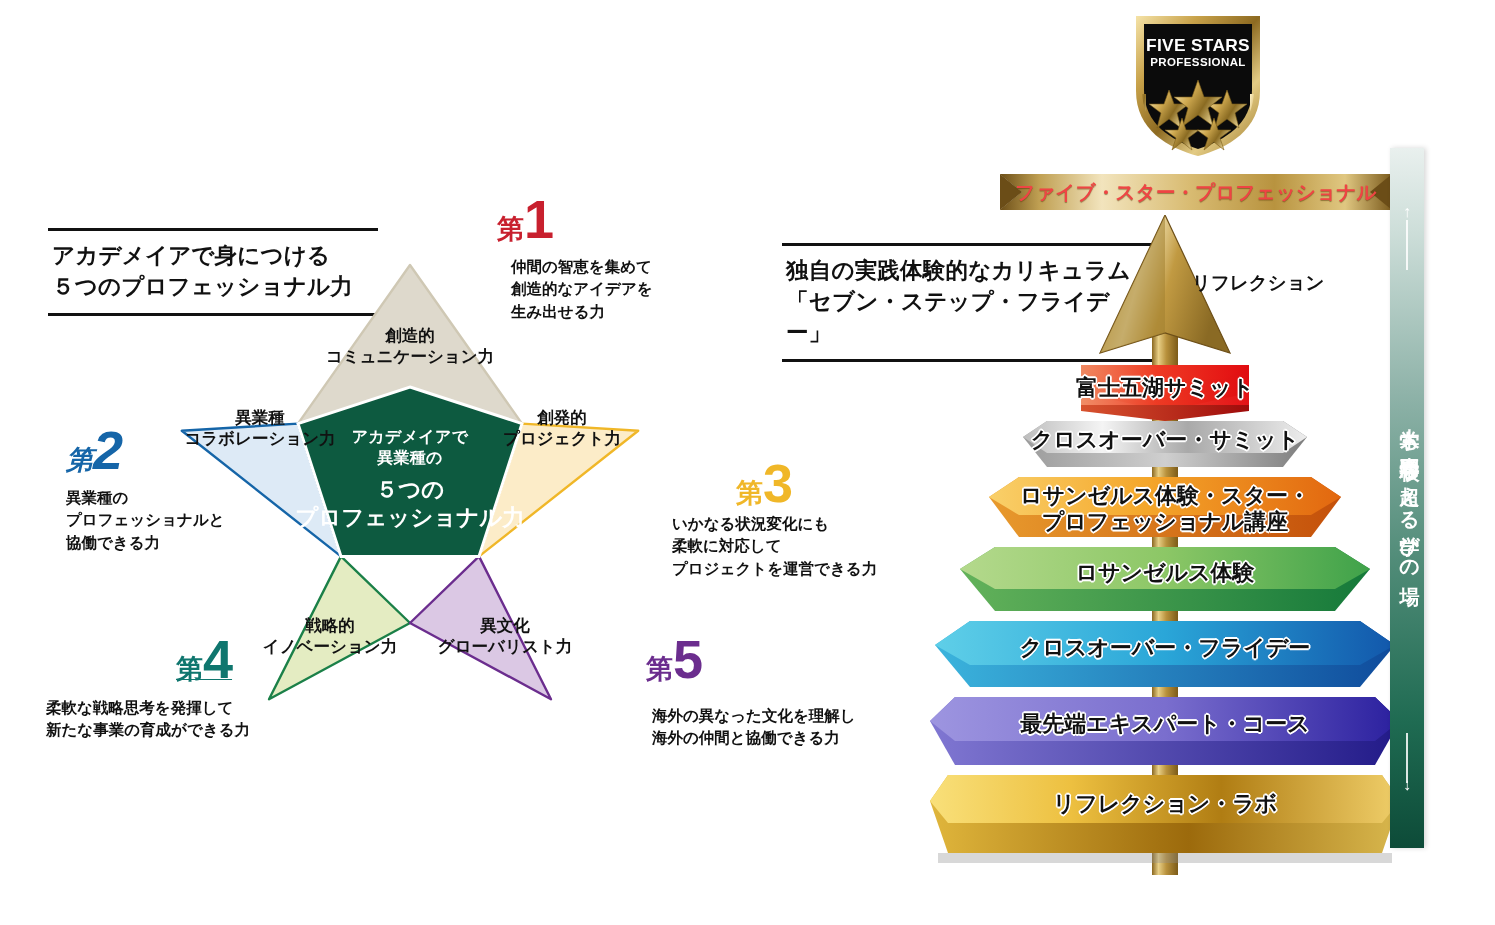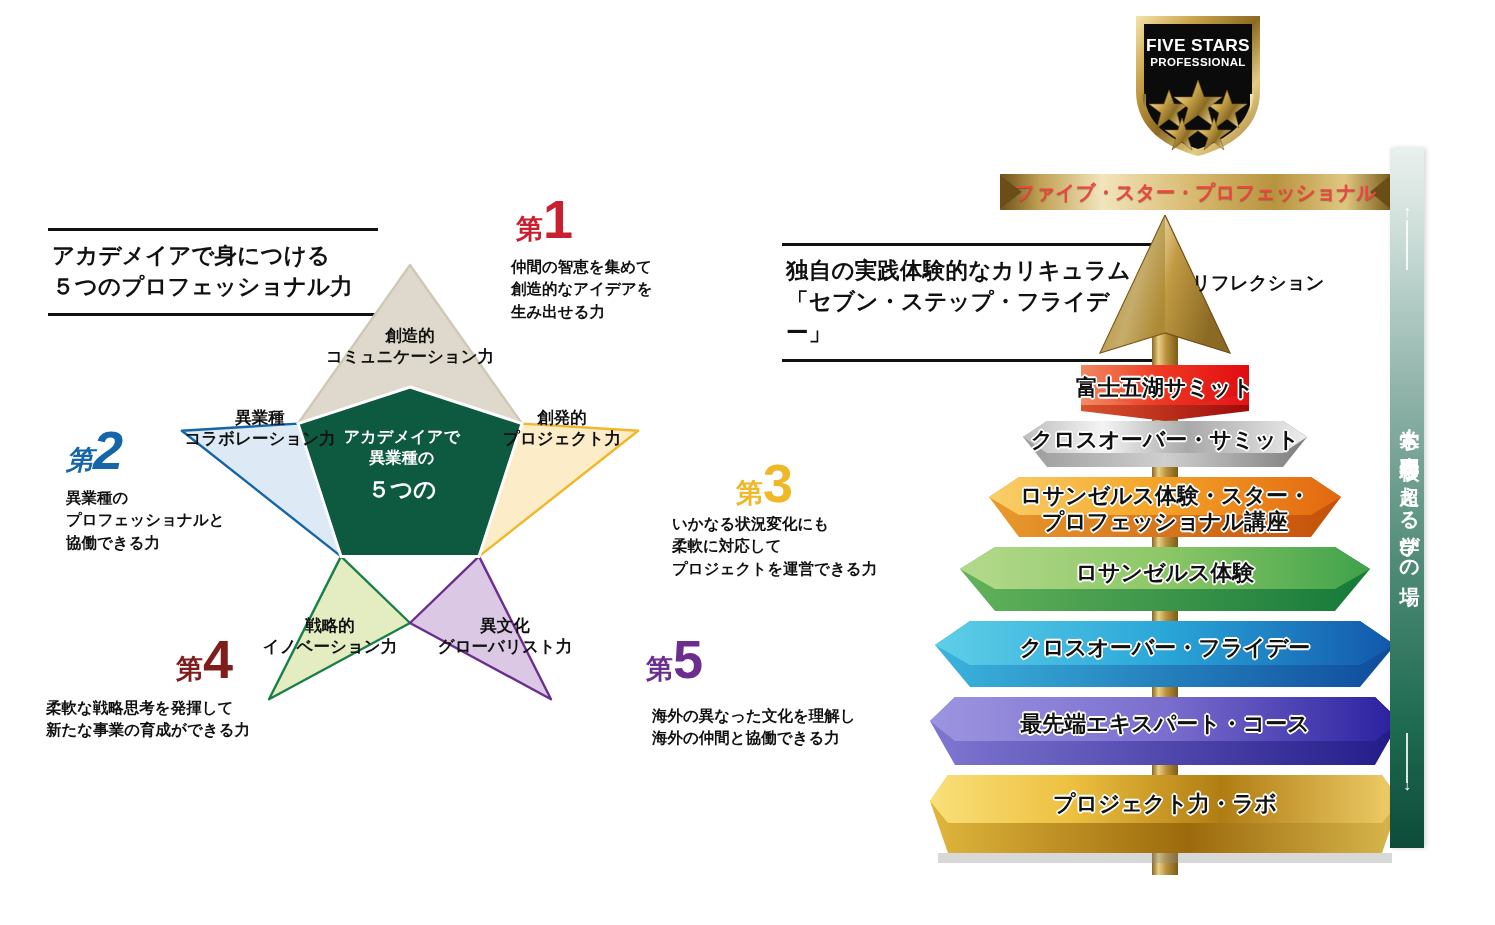--- a/index.html
+++ b/index.html
@@ -175,28 +175,29 @@
     <div class="star-label" style="left:287px; top:192px; width:200px; text-align:center;">
       <span>創発的</span><br>
       <span>プロジェクト力</span>
     </div>
 
     <div class="star-label" style="left:215px; top:400px; width:230px; text-align:center;">
       <span>異文化</span><br>
       <span>グローバリスト力</span>
     </div>
 
-    <div class="center-label" style="left:87px; top:212px; width:280px;">
+    <div class="center-label" style="left:95px; top:212px; width:280px;">
       <span class="small">アカデメイアで</span>
       <span class="small">異業種の</span>
       <span class="big">５つの</span>
-    </div>
-  </div>
-
-  <div class="num" id="n1" style="left: 516px; top: 192px; color: rgb(200, 32, 46);">
+      <span class="big" style="margin-top:0">プロフェッショナル力</span>
+    </div>
+  </div>
+
+  <div class="num" id="n1" style="left: 497px; top: 192px; color: rgb(200, 32, 46);">
     <span class="dai">第</span><span class="fig">1</span>
   </div>
   <div class="desc" style="left:511px; top:256px;">
     <span>仲間の智恵を集めて</span><br>
     <span>創造的なアイデアを</span><br>
     <span>生み出せる力</span>
   </div>
 
   <div class="num" id="n2" style="left: 66px; top: 423px; color: rgb(21, 101, 168); font-style: italic;">
     <span class="dai">第</span><span class="fig">2</span>
@@ -209,21 +210,21 @@
 
   <div class="num" id="n3" style="left: 736px; top: 432px; color: rgb(240, 183, 40); margin-top: 24px;">
     <span class="dai">第</span><span class="fig">3</span>
   </div>
   <div class="desc" style="left:672px; top:513px;">
     <span>いかなる状況変化にも</span><br>
     <span>柔軟に対応して</span><br>
     <span>プロジェクトを運営できる力</span>
   </div>
 
-  <div class="num" id="n4" style="left: 176px; top: 632px; color: #7f1d1d;">
+  <div class="num" id="n4" style="left: 176px; top: 632px; color: #0f766e; text-decoration: underline;">
     <span class="dai">第</span><span class="fig">4</span>
   </div>
   <div class="desc" style="left:46px; top:697px;">
     <span>柔軟な戦略思考を発揮して</span><br>
     <span>新たな事業の育成ができる力</span>
   </div>
 
   <div class="num" id="n5" style="left: 646px; top: 632px; color: rgb(107, 45, 142);">
     <span class="dai">第</span><span class="fig">5</span>
   </div>
@@ -417,21 +418,21 @@
 
     <div class="layer-label" style="top:160px;">富士五湖サミット</div>
     <div class="layer-label" style="top:212px;">クロスオーバー・サミット</div>
     <div class="layer-label" style="top:268px;">
       <span>ロサンゼルス体験・スター・</span><br>
       <span>プロフェッショナル講座</span>
     </div>
     <div class="layer-label" style="top:345px;">ロサンゼルス体験</div>
     <div class="layer-label" style="top:420px;">クロスオーバー・フライデー</div>
     <div class="layer-label" style="top:496px;">最先端エキスパート・コース</div>
-    <div class="layer-label" style="top:576px;">プロジェクト力・ラボ</div>
+    <div class="layer-label" style="top:576px;">リフレクション・ラボ</div>
   </div>
 
   <div class="abs" id="vbar">
     <div class="bar"></div>
     <div class="varrow" style="top:55px;">↑</div>
     <div style="position:absolute; left:16px; top:72px; width:2px; height:50px; background:#fff; opacity:.85;"></div>
     <div class="vtext">大学も専門学校も超える学びの場</div>
     <div style="position:absolute; left:16px; top:585px; width:2px; height:50px; background:#fff; opacity:.85;"></div>
     <div class="varrow" style="top:628px;">↓</div>
   </div>

